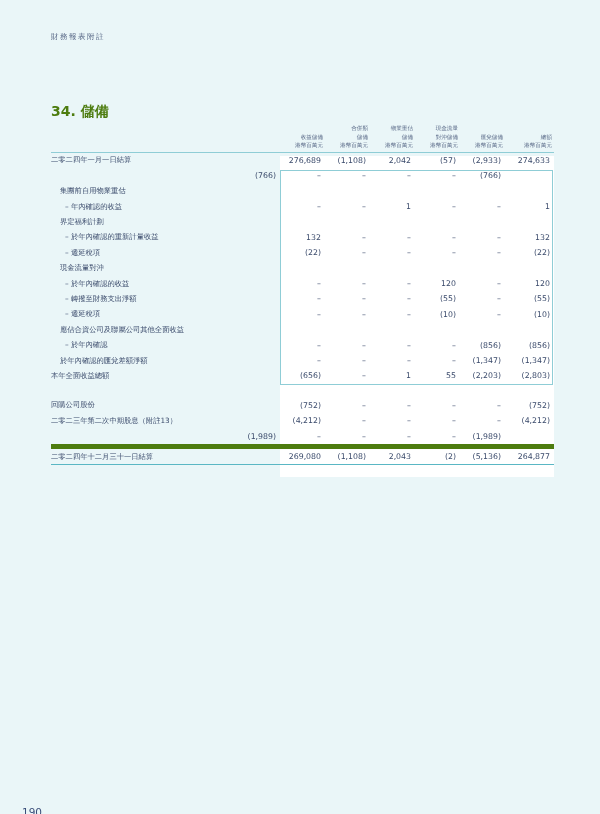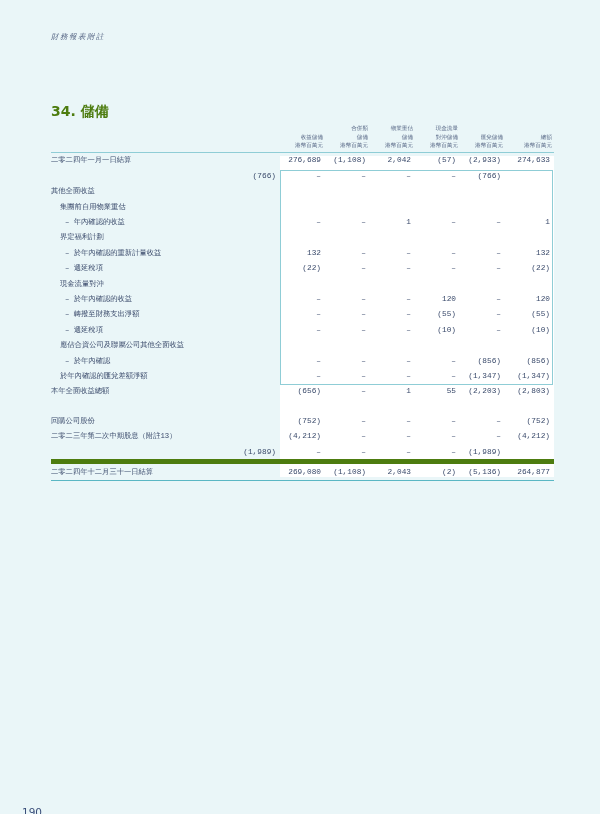--- a/index.html
+++ b/index.html
@@ -6,21 +6,21 @@
     body {
       width: 600px; height: 814px;
       background: #eaf6f8;
       font-family: "DejaVu Sans", "Liberation Sans", sans-serif;
       color: #3a4a6b;
       position: relative;
       overflow: hidden;
     }
     .running-header {
       position: absolute; left: 51px; top: 32px;
-      font-size: 7.5px; letter-spacing: 1.5px; color: #5a6a88; font-style: italic;
+      font-size: 7.5px; letter-spacing: 1.5px; color: #5a6a88;
     }
     .section-title {
       position: absolute; left: 51px; top: 103px;
       font-size: 14px; font-weight: bold; color: #4d7c0f;
     }
     .page-number {
       position: absolute; left: 22px; top: 778px;
       font-size: 10.5px; color: #3a4e7a; margin-top: 28px;
     }
     .white-panel {
@@ -43,21 +43,20 @@
       font-size: 5.6px; color: #5a6a88; line-height: 8.6px;
       border-bottom: 1px solid #8fcdd6;
       padding-bottom: 2px;
     }
     .col-headers .h { text-align: right; padding-right: 2px; align-self: end; white-space: pre-line; }
     .row {
       display: grid;
       grid-template-columns: 229px 45px 45px 45px 45px 45px 49px;
       height: 15.4px; align-items: center;
       font-size: 7.3px;
-      font-family: Liberation Mono, monospace;
     }
     .row .label { white-space: nowrap; color: #3a4a6b; }
     .row .label.ind1 { padding-left: 9px; }
     .row .label.ind2 { padding-left: 14px; }
     .row .v { text-align: right; padding-right: 4px; color: #3a4a6b; font-size: 7.8px; }
     .row.top-line { border-top: 5px solid #4d7c0f; }
     .row.bottom-line { border-bottom: 1.5px solid #5ab7c4; }
     .spacer { height: 14px; }
   </style>
 </head>
@@ -100,29 +99,20 @@
       </div>
       <div class="row">
         <div class="v">(766)</div>
         <div class="v">–</div>
         <div class="v">–</div>
         <div class="v">–</div>
         <div class="v">–</div>
         <div class="v">(766)</div>
       </div>
       <div class="row">
-        <div class="label">其他全面收益</div>
-        <div class="v"></div>
-        <div class="v"></div>
-        <div class="v"></div>
-        <div class="v"></div>
-        <div class="v"></div>
-        <div class="v"></div>
-      </div>
-      <div class="row">
         <div class="label ind1">集團前自用物業重估</div>
         <div class="v"></div>
         <div class="v"></div>
         <div class="v"></div>
         <div class="v"></div>
         <div class="v"></div>
         <div class="v"></div>
       </div>
       <div class="row">
         <div class="label ind2">– 年內確認的收益</div>

